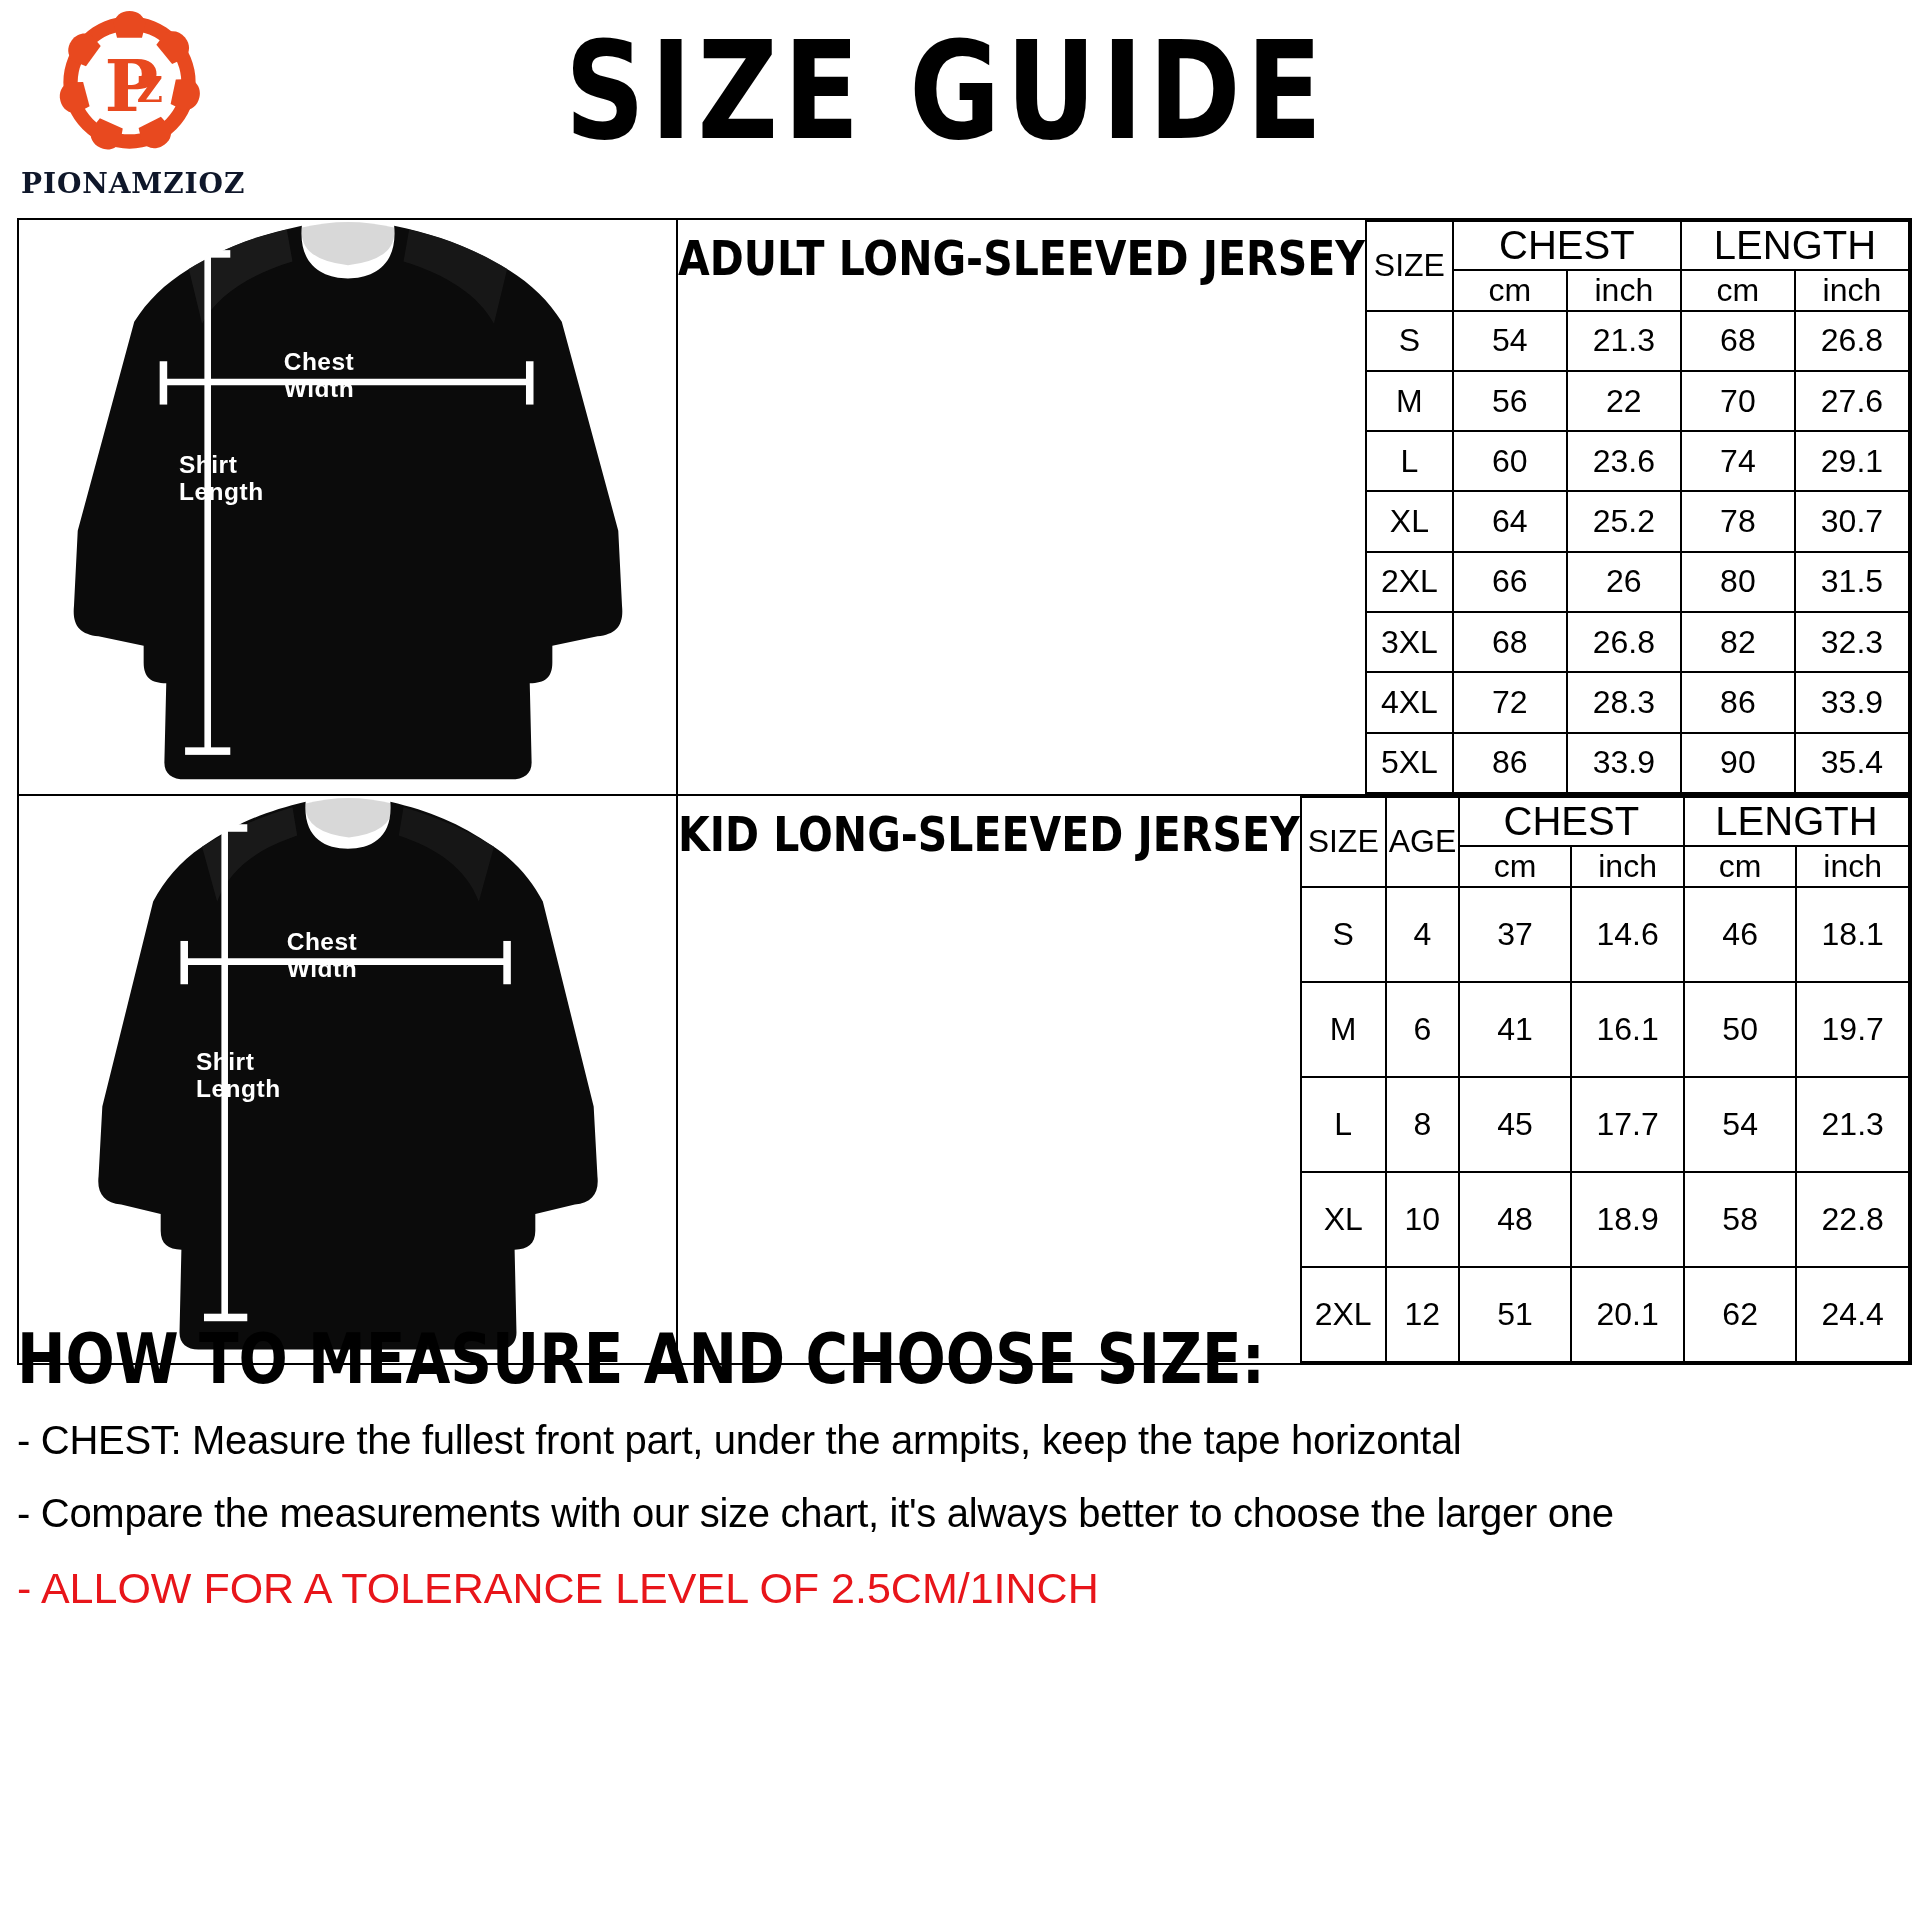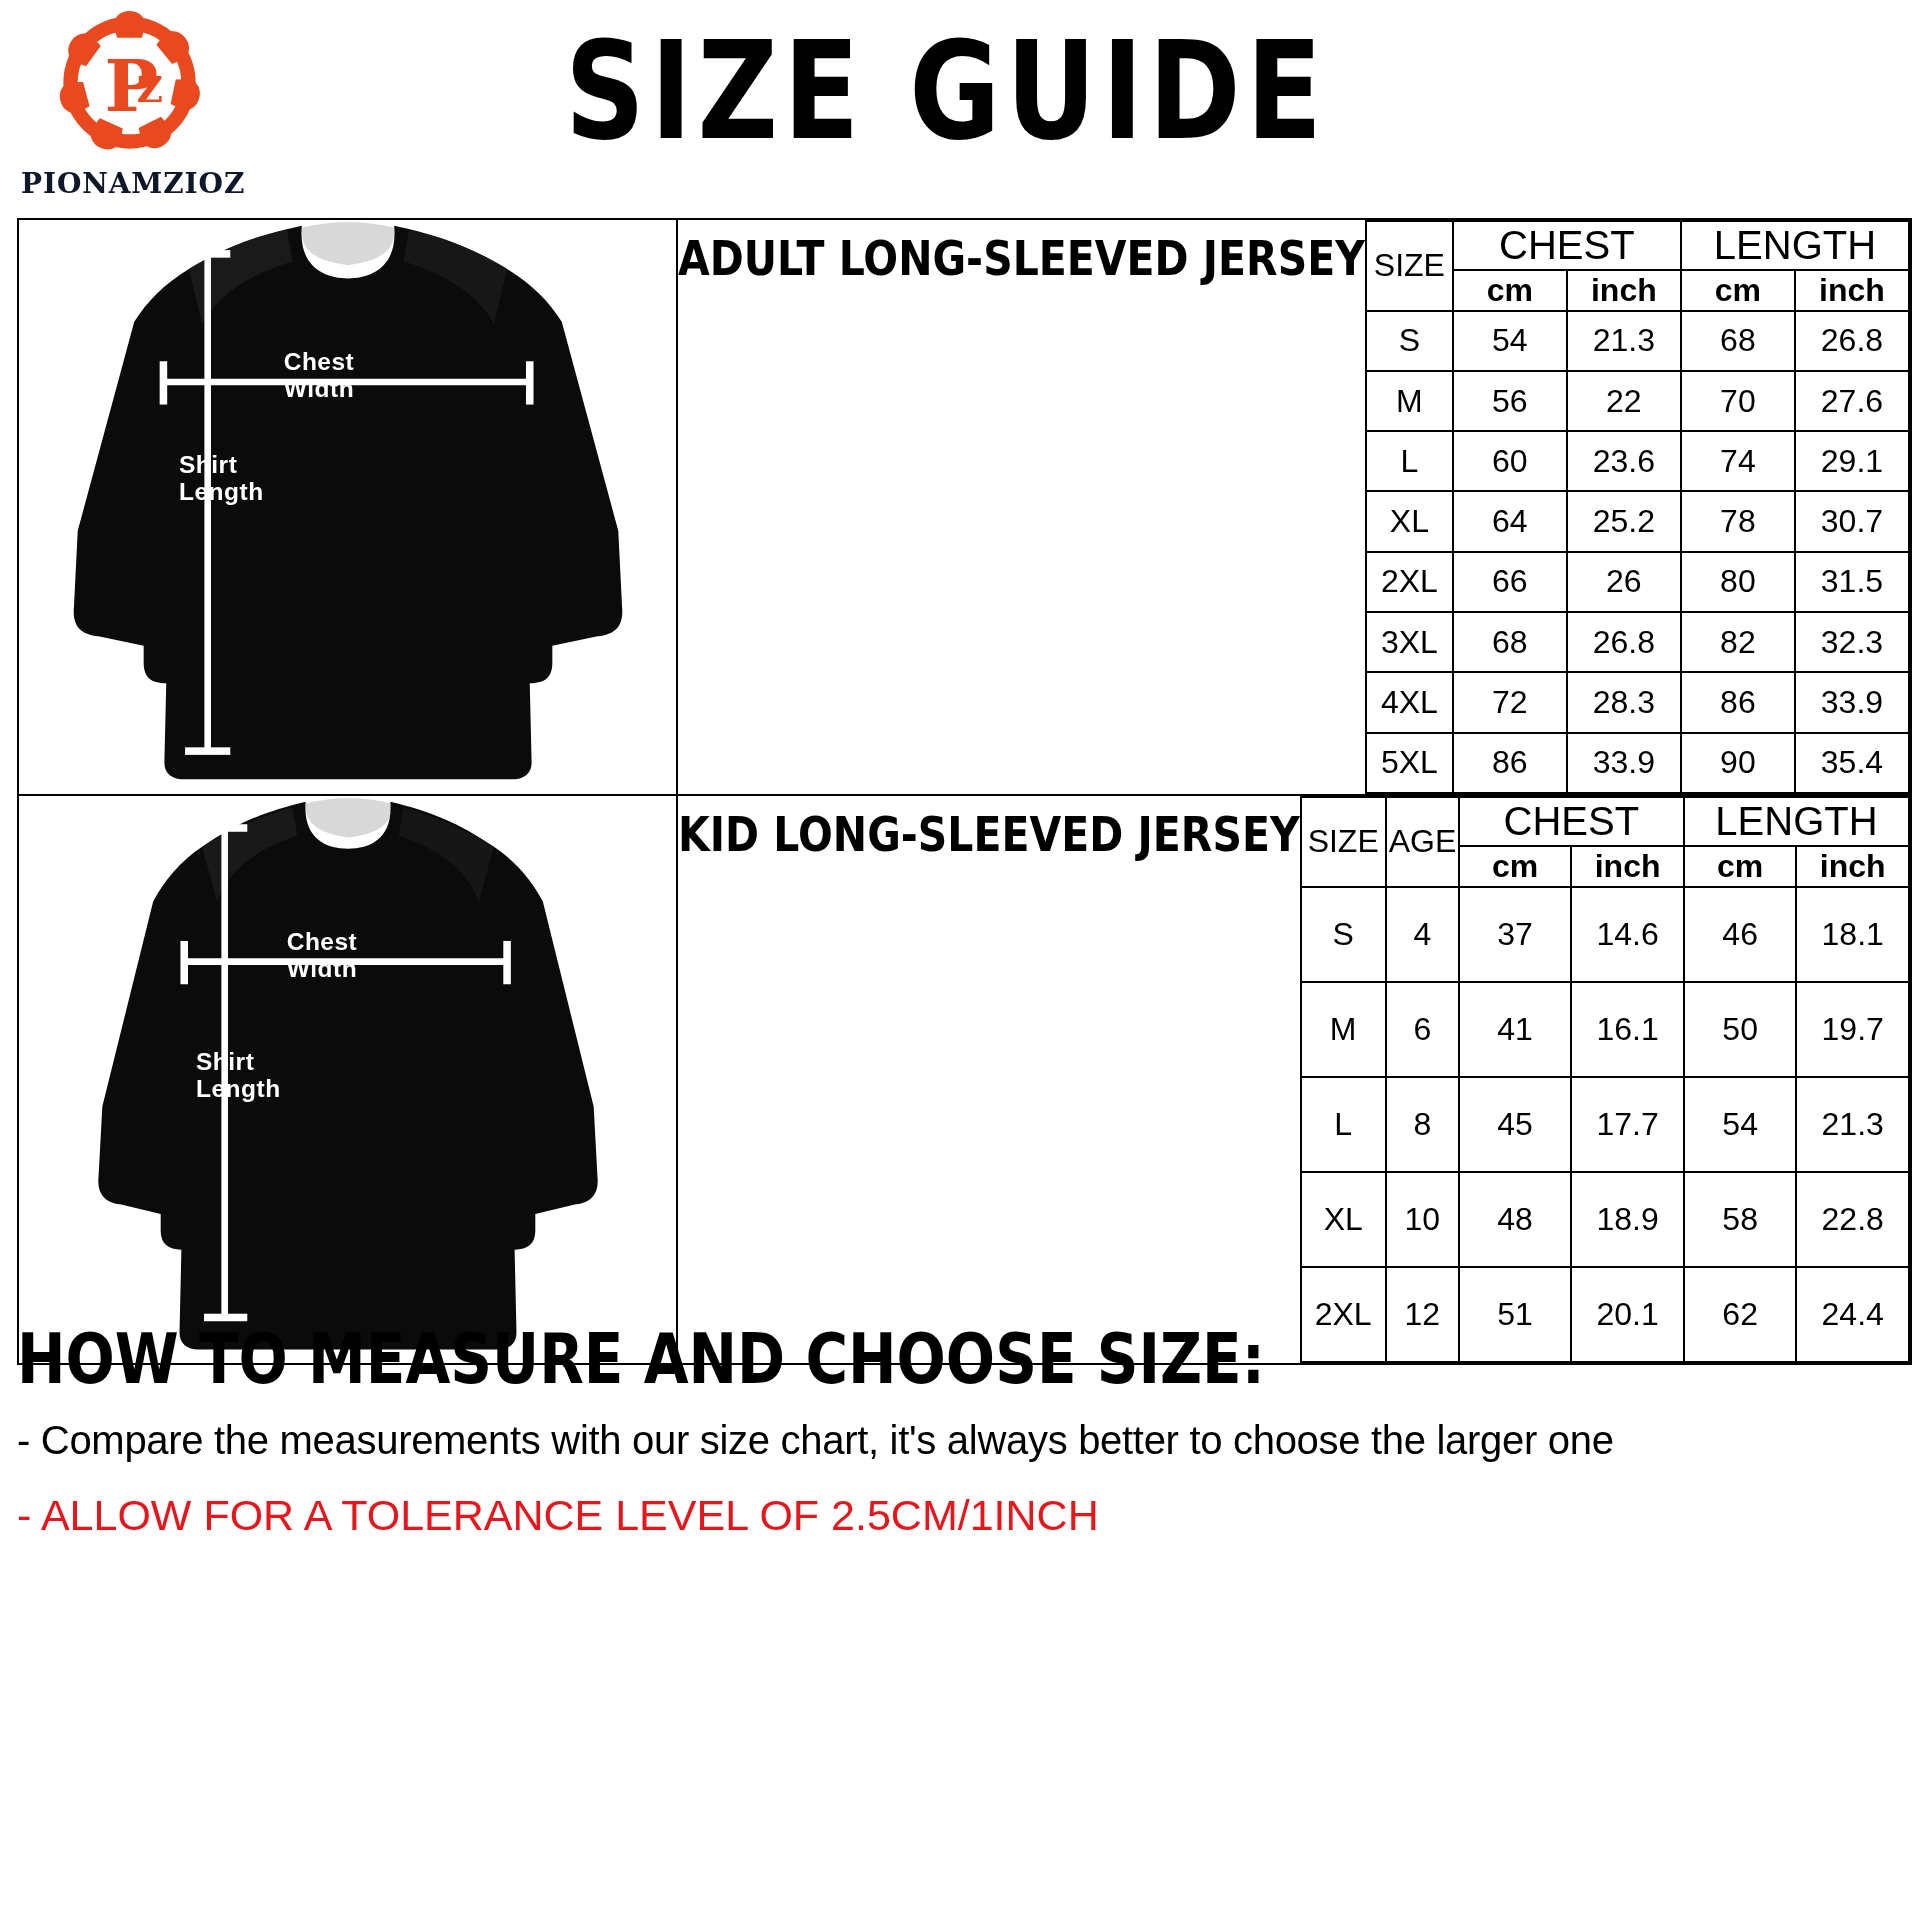--- a/index.html
+++ b/index.html
@@ -126,21 +126,21 @@
   table.size th.group {
     font-size: 40px;
     font-weight: normal;
   }
   table.size th.sizecol {
     font-size: 32px;
     font-weight: normal;
   }
   table.size th.unit {
     font-size: 32px;
-    font-weight: bold;
+    font-weight: normal;
     border-radius: 12px;
   }
   table.size tr.data td { font-weight: normal; }
 
   
   .howto {
     position: absolute;
     left: 17px;
     top: 1318px;
     width: 1895px;
@@ -457,18 +457,19 @@
             </tr>
           </tbody>
         </table>
       </div>
     </div>
 
   </div>
 
   <div class="howto">
     <div class="howto-title">HOW TO MEASURE AND CHOOSE SIZE:</div>
+    <p class="howto-line">- CHEST: Measure the fullest front part, under the armpits, keep the tape horizontal</p>
     <p class="howto-line">- Compare the measurements with our size chart, it's always better to choose the larger one</p>
     <p class="howto-line tolerance">- ALLOW FOR A TOLERANCE LEVEL OF 2.5CM/1INCH</p>
   </div>
 
 </div>
 
 
 </body></html>

